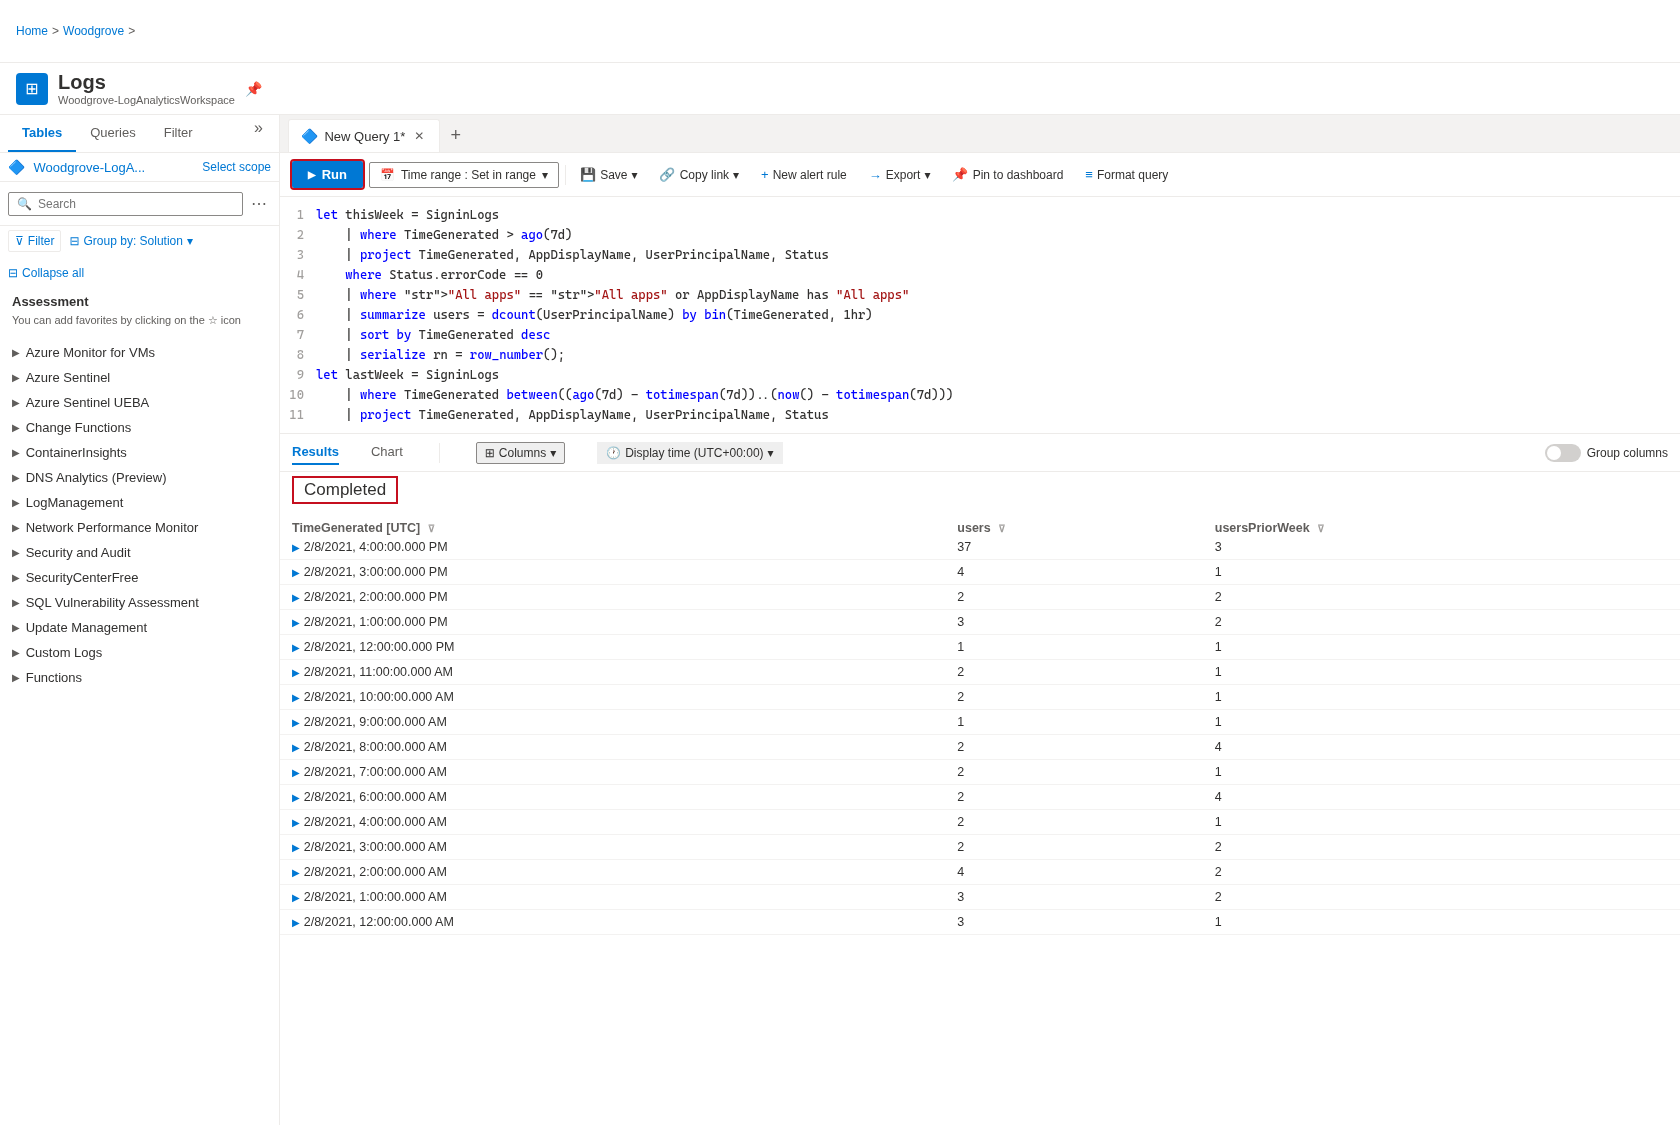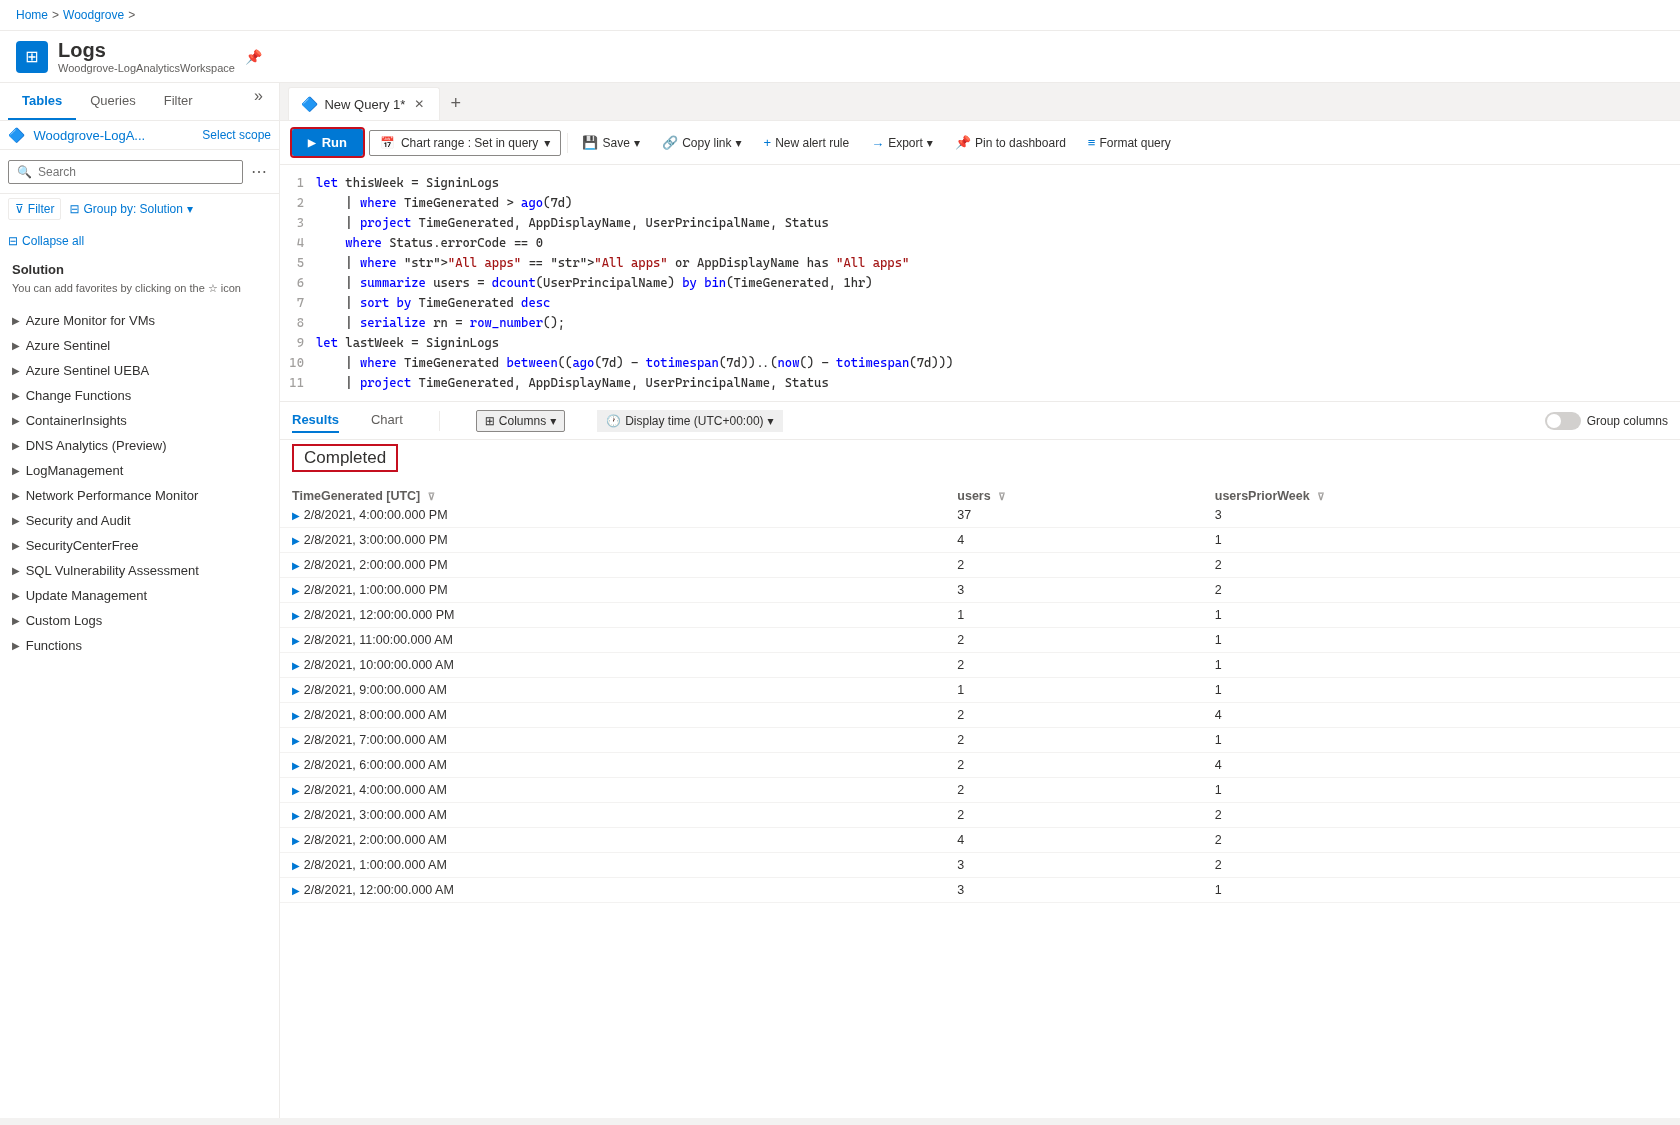--- a/index.html
+++ b/index.html
@@ -1,18 +1,18 @@
 <!DOCTYPE html>
 <html><head>
   <meta charset="utf-8">
   <style>
     * { box-sizing: border-box; margin: 0; padding: 0; }
     body { font-family: 'Segoe UI', Arial, sans-serif; font-size: 13px; background: #f3f2f1; color: #323130; }
 
-    .breadcrumb { display: flex; align-items: center; padding: 8px 16px; font-size: 12px; color: #0078d4; background: #fff; border-bottom: 1px solid #edebe9; }
+    .breadcrumb { display: flex; align-items: center; padding: 24px 16px; font-size: 12px; color: #0078d4; background: #fff; border-bottom: 1px solid #edebe9; }
     .breadcrumb span { color: #605e5c; margin: 0 4px; }
 
     .page-header { display: flex; align-items: center; padding: 8px 16px 8px; background: #fff; border-bottom: 1px solid #edebe9; }
     .page-icon { width: 32px; height: 32px; background: #0078d4; border-radius: 4px; display: flex; align-items: center; justify-content: center; margin-right: 10px; }
     .page-icon-inner { color: #fff; font-size: 16px; }
     .page-title-block h1 { font-size: 20px; font-weight: 600; color: #323130; }
     .page-title-block .subtitle { font-size: 11px; color: #605e5c; }
     .pin-icon { margin-left: 10px; color: #605e5c; cursor: pointer; font-size: 14px; }
 
     .main-layout { display: flex; height: calc(100vh - 90px); }
@@ -157,21 +157,21 @@
       </div>
     </div>
 
     <div class="collapse-all">
       <span>⊟</span>
       <span>Collapse all</span>
     </div>
 
     <div class="sidebar-content">
       <div class="sidebar-section">
-        <div class="sidebar-section-header">Solution</div>
+        <div class="sidebar-section-header">Assessment</div>
         <div class="sidebar-favorites-note">You can add favorites by clicking on the ☆ icon</div>
       </div>
       <div id="sidebar-items-container">
           <div class="sidebar-item">
             <span class="chevron">▶</span>
             <span>Azure Monitor for VMs</span>
           </div>
           <div class="sidebar-item">
             <span class="chevron">▶</span>
             <span>Azure Sentinel</span>
@@ -241,21 +241,21 @@
 
     <div class="main-content">
 
       <div class="toolbar">
         <button class="btn-run" style="outline: 2px solid #c50f1f; border: none;">
           <span class="play-icon">▶</span>
           <span>Run</span>
         </button>
         <button class="time-range-btn">
           <span>📅</span>
-          <span>Chart range : Set in query</span>
+          <span>Time range : Set in range</span>
           <span>▾</span>
         </button>
         <div class="toolbar-divider"></div>
         <button class="toolbar-btn">
           <span class="btn-icon">💾</span>
           <span>Save</span>
           <span>▾</span>
         </button>
         <button class="toolbar-btn">
           <span class="btn-icon">🔗</span>

